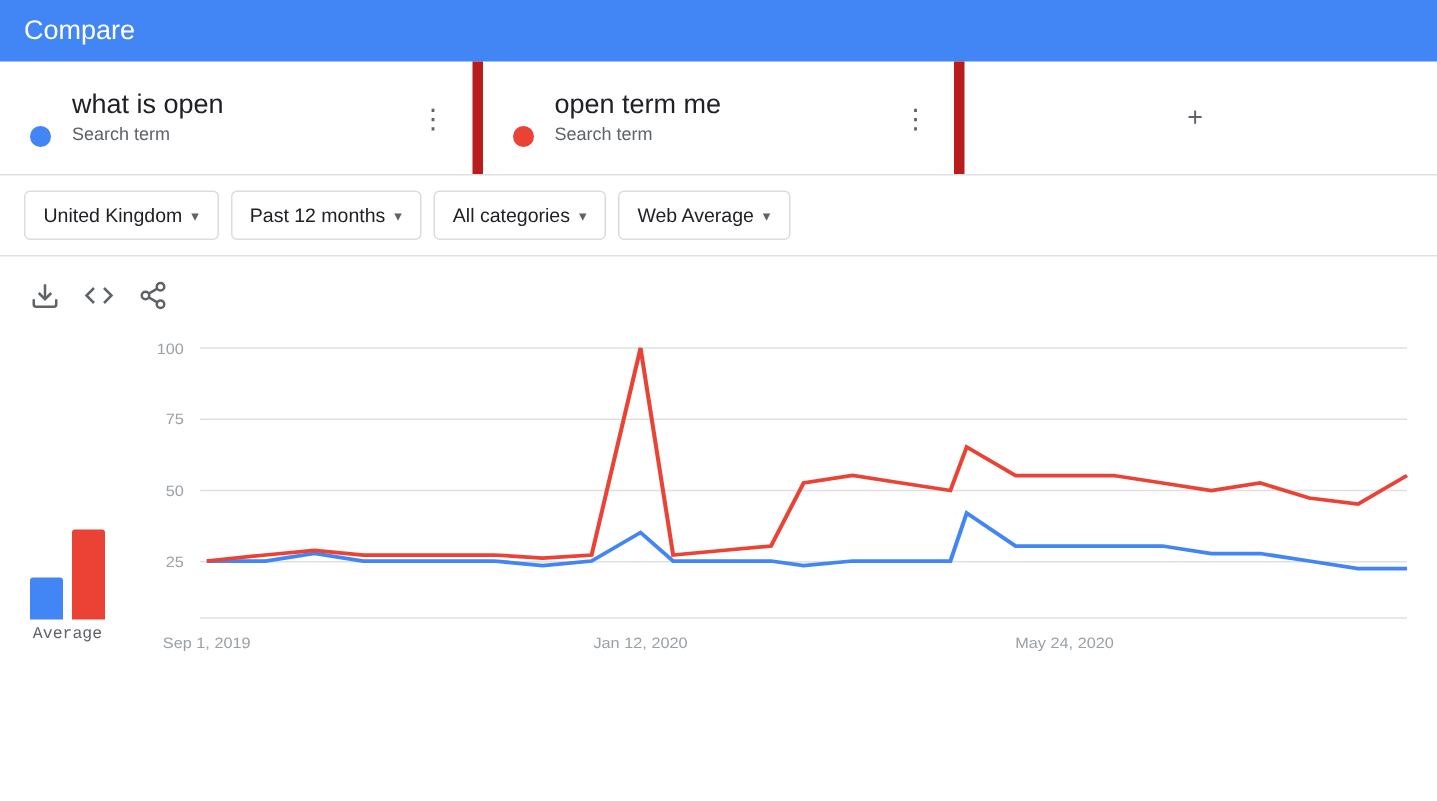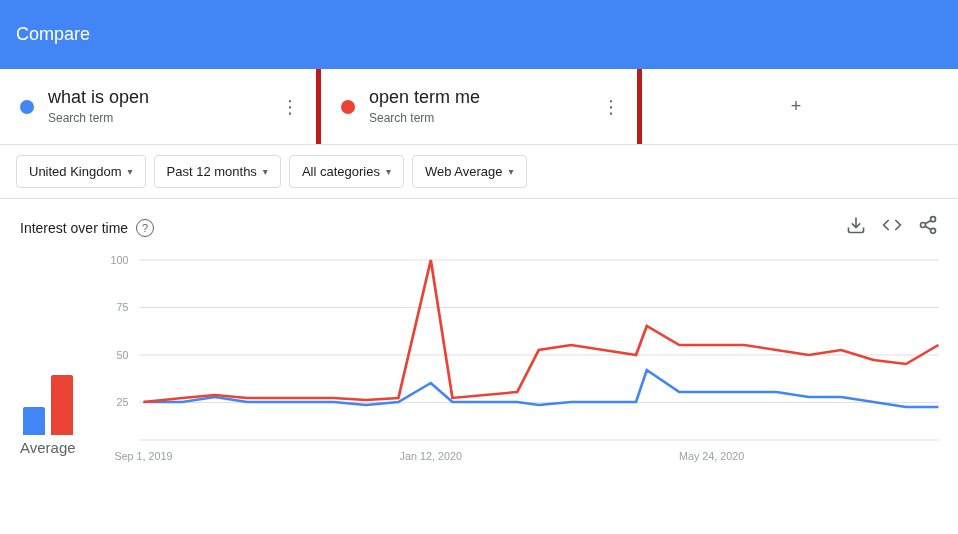--- a/index.html
+++ b/index.html
@@ -2,36 +2,36 @@
 <html><head>
   <meta charset="utf-8">
   <style>
     * { box-sizing: border-box; margin: 0; padding: 0; }
     body { font-family: 'Arial', sans-serif; background: #fff; width: 958px; min-height: 534px; overflow-x: hidden; }
 
     
     .header {
       background: #4285f4;
       color: #fff;
-      padding: 24px 16px;
+      padding: 10px 16px;
       font-size: 18px;
       font-weight: 400;
     }
 
     
     .search-terms-row {
       display: flex;
       border-bottom: 1px solid #e0e0e0;
     }
     .search-term-card {
       flex: 1;
       display: flex;
-      align-items: center;
+      align-items: flex-end;
       padding: 18px 20px;
-      border-right: 5px solid #b91c1c;
+      border-right: 7px solid #b91c1c;
       position: relative;
     }
     .search-term-card .dot {
       width: 14px;
       height: 14px;
       border-radius: 50%;
       margin-right: 14px;
       flex-shrink: 0;
     }
     .dot-blue { background: #4285f4; }
@@ -159,23 +159,24 @@
       gap: 6px;
       height: 80px;
     }
     .bar {
       width: 22px;
       border-radius: 2px 2px 0 0;
     }
     .bar-blue { background: #4285f4; }
     .bar-red { background: #ea4335; }
     .avg-label {
-      font-size: 15px;
+      font-size: 11px;
       color: #5f6368;
       margin-top: 4px;
+      font-family: Liberation Mono, monospace;
     }
 
     
     .line-chart-area {
       flex: 1;
     }
     svg.line-chart {
       width: 100%;
       height: 230px;
       overflow: visible;
@@ -239,26 +240,20 @@
     <span class="chevron">▾</span>
   </button>
   <button class="filter-btn">
     <span>Web Average</span>
     <span class="chevron">▾</span>
   </button>
 </div>
 
 <div class="chart-section">
   <div class="chart-header">
-    <div class="chart-title-group">
-      <span class="chart-title">Interest over time</span>
-      <div class="help-icon">
-        <span>?</span>
-      </div>
-    </div>
     <div class="chart-actions">
       <span class="chart-action-icon" title="Download">
         <svg width="20" height="20" viewBox="0 0 24 24" fill="none" stroke="#5f6368" stroke-width="2">
           <path d="M21 15v4a2 2 0 0 1-2 2H5a2 2 0 0 1-2-2v-4"></path>
           <polyline points="7 10 12 15 17 10"></polyline>
           <line x1="12" y1="15" x2="12" y2="3"></line>
         </svg>
       </span>
       <span class="chart-action-icon" title="Embed">
         <svg width="20" height="20" viewBox="0 0 24 24" fill="none" stroke="#5f6368" stroke-width="2">

